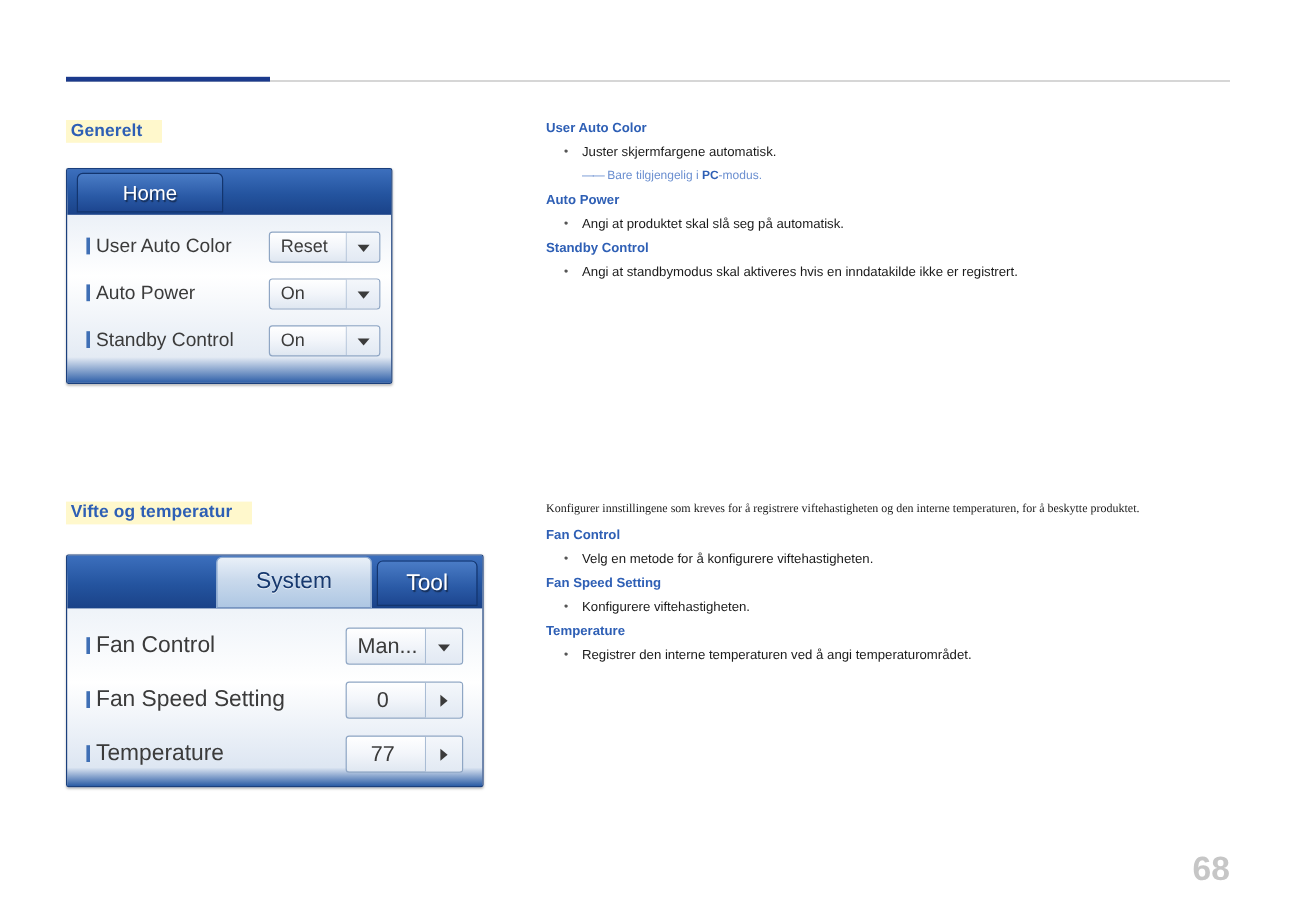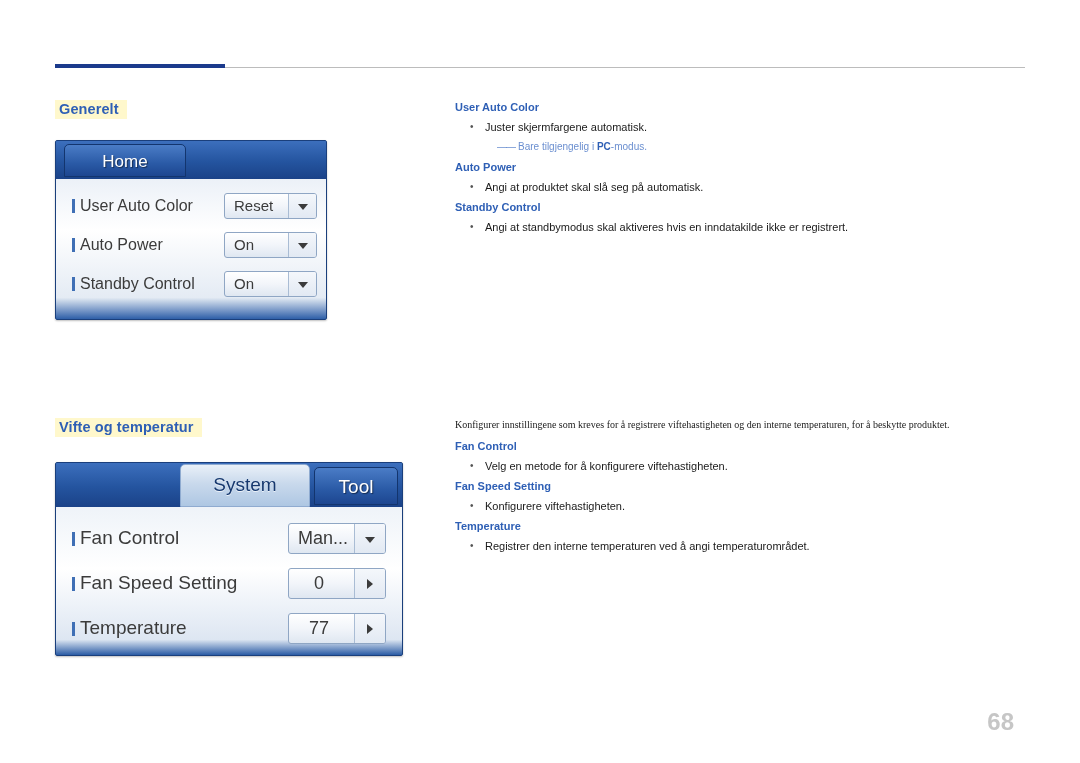--- a/index.html
+++ b/index.html
@@ -33,21 +33,21 @@
     background: #1b3a8c;
   }
 
   
   .sect-title {
     position: absolute;
     font-size: 14.5px;
     font-weight: bold;
     color: #2e5fb5;
     background: #fff8cc;
-    padding: 1px 8px 2px 4px;
+    padding: 1px 16px 2px 4px;
     letter-spacing: .1px;
   }
   #sect-generelt { left: 55px; top: 100px; }
   #sect-vifte    { left: 55px; top: 418px; }
 
   
   .rt-head {
     position: absolute;
     font-size: 11px;
     font-weight: bold;
@@ -62,40 +62,39 @@
     position: absolute;
     left: -15px;
     top: 0;
     color: #555;
     font-size: 10px;
   }
   .rt-note {
     position: absolute;
     font-size: 10px;
     color: #6b8fd0;
-    margin-left: 12px;
   }
   .rt-note .dash {
     letter-spacing: -1px;
     margin-right: 3px;
   }
   .rt-note b { color: #2e5fb5; }
   .rt-intro {
     position: absolute;
     font-size: 10px;
     color: #1a1a1a;
     font-family: Liberation Serif, serif;
   }
 
   
   .page-num {
     position: absolute;
-    right: 66px;
+    right: 55px;
     top: 708px;
-    font-size: 24px;
+    font-size: 28px;
     color: #c6c6c6;
     font-weight: bold;
   }
 
   
   .osd {
     position: absolute;
     box-sizing: border-box;
   }
   #osd1 {

